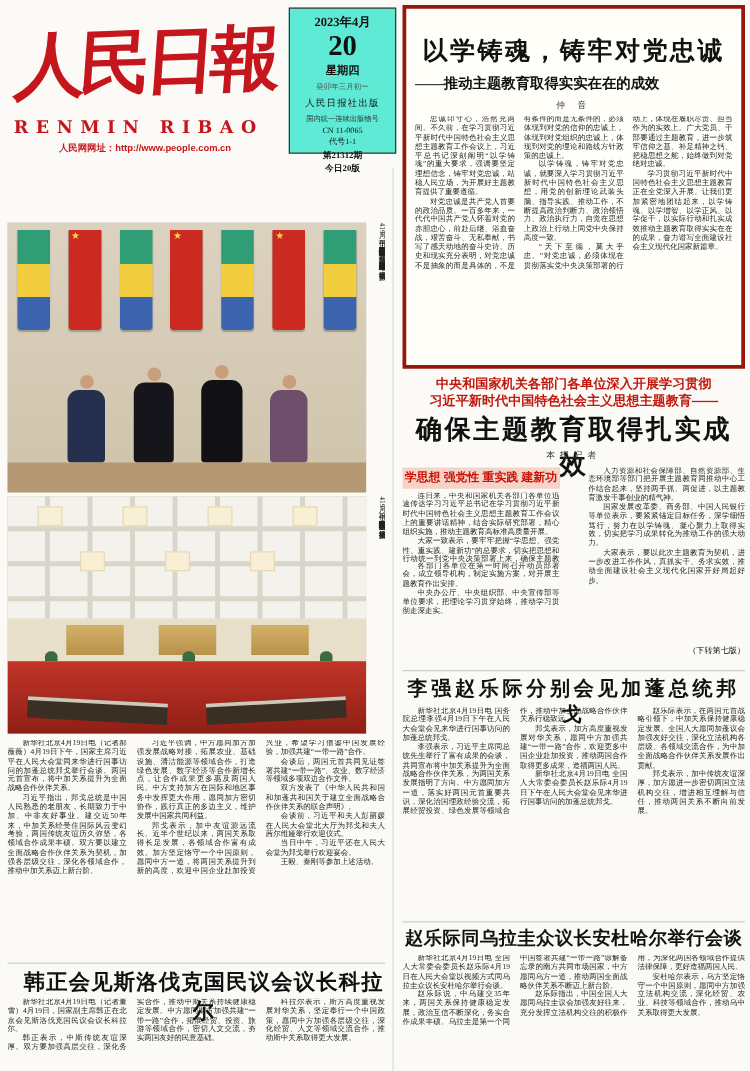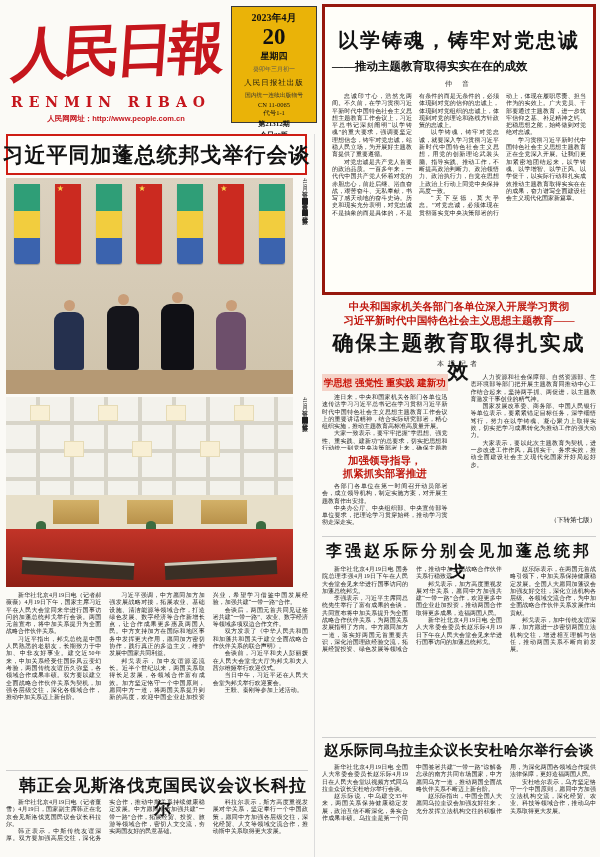--- a/index.html
+++ b/index.html
@@ -7,21 +7,21 @@
         font-family:"Liberation Sans",sans-serif;color:#111;}
   .abs{position:absolute;}
   
   .mast-title{left:8px;top:8px;width:216px;height:86px;font-family:"DejaVu Serif",serif;
     font-weight:bold;font-size:57px;line-height:84px;color:#c5161d;letter-spacing:-5px;
     text-align:center;transform:rotate(-2deg) skewX(-6deg);}
   .mast-latin{left:8px;top:94px;width:206px;text-align:center;font-family:"DejaVu Serif",serif;
     font-weight:bold;font-size:14px;letter-spacing:6px;color:#c5161d;}
   .mast-web{left:8px;top:114px;width:216px;text-align:center;font-size:7.5px;color:#c5161d;font-weight:bold;}
   
-  .datebox{left:231px;top:6px;width:86px;height:117px;border:1.5px solid #3a3a3a;background:#eab308;
+  .datebox{left:231px;top:6px;width:86px;height:117px;border:1.5px solid #3a3a3a;background:#5eead4;
     text-align:center;box-sizing:border-box;padding-top:4px;font-family:"Liberation Serif",serif;}
   .d-ym{font-size:10px;font-weight:bold;}
   .d-day{font-size:23px;font-weight:bold;line-height:24px;}
   .d-week{font-size:9px;font-weight:bold;margin-top:1px;}
   .d-lunar{font-size:6px;color:#555;margin-top:2px;}
   .d-pub{font-size:7.5px;margin-top:4px;letter-spacing:1px;}
   .d-serial{font-size:5.8px;margin-top:3px;color:#333;}
   .d-sm{font-size:6.5px;margin-top:1px;}
   .d-issue{font-size:7px;margin-top:1px;font-weight:bold;}
   
@@ -63,21 +63,21 @@
   .plant{position:absolute;width:10px;height:8px;border-radius:50% 50% 0 0;background:#3c6b40;bottom:58px;}
   .p2-carpet{position:absolute;bottom:0;left:0;right:0;height:58px;background:linear-gradient(#c23428,#8e1f15);}
   .tbl{position:absolute;bottom:10px;width:112px;height:14px;background:#3a2f25;border-top:3px solid #cfc7b7;}
   .cols3{column-count:3;column-gap:8px;overflow:hidden;}
   .rule{border-top:1px solid #cdcdcd;height:0;}
   .vdiv{left:314px;top:134px;height:723px;border-left:1px solid #dcdcdc;width:0;}
   
   .hz-h{left:12px;top:774px;width:302px;text-align:center;font-size:17px;font-weight:900;letter-spacing:1px;}
   
   .kicker{left:322px;width:274px;text-align:center;color:#c01a10;font-weight:bold;font-size:10.5px;
-    font-family:Liberation Serif, serif;}
+    font-family:Liberation Sans, sans-serif;}
   .ens-h{left:322px;top:329px;width:274px;text-align:center;font-size:21px;font-weight:900;letter-spacing:2px;}
   .ens-by{left:322px;top:359px;width:274px;text-align:center;font-size:7px;letter-spacing:4px;color:#333;}
   .ens-wrap{left:322px;top:374px;width:274px;height:158px;display:flex;gap:23px;}
   .ens-col{width:132px;display:flex;flex-direction:column;}
   .banner{height:17px;background:#f5d3c8;color:#ca1207;font-weight:900;font-size:9.5px;line-height:17px;
     text-align:center;margin-bottom:3px;}
   .subhead{color:#c01a10;font-weight:900;font-size:10.5px;line-height:13px;text-align:center;margin:4px 0 3px 0;}
   .jump{text-align:right;font-size:6.5px;margin-top:2px;font-family:"Liberation Serif",serif;}
   .lq-h{left:322px;top:541px;width:274px;text-align:center;font-size:16px;font-weight:900;letter-spacing:3px;}
   .zl-h{left:322px;top:741px;width:274px;text-align:center;font-size:14.5px;font-weight:900;letter-spacing:0.5px;}
@@ -111,23 +111,20 @@
     <div class="ed-byline">仲 音</div>
     <div class="ed-cols tiny">
         <p class="para">忠诚印寸心，浩然充两间。不久前，在学习贯彻习近平新时代中国特色社会主义思想主题教育工作会议上，习近平总书记深刻阐明“以学铸魂”的重大要求，强调要坚定理想信念，铸牢对党忠诚，站稳人民立场，为开展好主题教育提供了重要遵循。</p>
         <p class="para">对党忠诚是共产党人首要的政治品质。一百多年来，一代代中国共产党人怀着对党的赤胆忠心，前赴后继、浴血奋战，艰苦奋斗、无私奉献，书写了感天动地的奋斗史诗。历史和现实充分表明，对党忠诚不是抽象的而是具体的，不是有条件的而是无条件的，必须体现到对党的信仰的忠诚上，体现到对党组织的忠诚上，体现到对党的理论和路线方针政策的忠诚上。</p>
         <p class="para">以学铸魂，铸牢对党忠诚，就要深入学习贯彻习近平新时代中国特色社会主义思想，用党的创新理论武装头脑、指导实践、推动工作，不断提高政治判断力、政治领悟力、政治执行力，自觉在思想上政治上行动上同党中央保持高度一致。</p>
         <p class="para">“天下至德，莫大乎忠。”对党忠诚，必须体现在贯彻落实党中央决策部署的行动上，体现在履职尽责、担当作为的实效上。广大党员、干部要通过主题教育，进一步筑牢信仰之基、补足精神之钙、把稳思想之舵，始终做到对党绝对忠诚。</p>
         <p class="para">学习贯彻习近平新时代中国特色社会主义思想主题教育正在全党深入开展。让我们更加紧密地团结起来，以学铸魂、以学增智、以学正风、以学促干，以实际行动和扎实成效推动主题教育取得实实在在的成果，奋力谱写全面建设社会主义现代化国家新篇章。</p>
       </div>
   </div>
 
-  <div class="abs leadbox">
-    <div class="lead-h">习近平同加蓬总统邦戈举行会谈</div>
-  </div>
 
   <div class="abs photo" style="top:178px;height:216px;">
     <div class="p1-wall"></div>
     <div class="flagrow">
       <div class="flag f-gabon"></div>
       <div class="flag f-china">
           <span>★</span>
         </div>
       <div class="flag f-gabon"></div>
       <div class="flag f-china">
@@ -210,24 +207,20 @@
   <div class="abs ens-h">确保主题教育取得扎实成效</div>
   <div class="abs ens-by">本报记者</div>
 
   <div class="abs ens-wrap">
     <div class="ens-col">
       <div class="banner">学思想 强党性 重实践 建新功</div>
       <div class="tiny clip" style="height:56px;">
           <p class="para">连日来，中央和国家机关各部门各单位迅速传达学习习近平总书记在学习贯彻习近平新时代中国特色社会主义思想主题教育工作会议上的重要讲话精神，结合实际研究部署，精心组织实施，推动主题教育高标准高质量开展。</p>
           <p class="para">大家一致表示，要牢牢把握“学思想、强党性、重实践、建新功”的总要求，切实把思想和行动统一到党中央决策部署上来，确保主题教育取得扎实成效。</p>
         </div>
-      <div class="subhead">
-        <div>加强领导指导，</div>
-        <div>抓紧抓实部署推进</div>
-      </div>
       <div class="tiny clip" style="flex:1;">
           <p class="para">各部门各单位在第一时间召开动员部署会，成立领导机构，制定实施方案，对开展主题教育作出安排。</p>
           <p class="para">中央办公厅、中央组织部、中央宣传部等单位要求，把理论学习贯穿始终，推动学习贯彻走深走实。</p>
         </div>
     </div>
     <div class="ens-col">
       <div class="tiny clip" style="height:140px;">
           <p class="para">人力资源和社会保障部、自然资源部、生态环境部等部门把开展主题教育同推动中心工作结合起来，坚持两手抓、两促进，以主题教育激发干事创业的精气神。</p>
           <p class="para">国家发展改革委、商务部、中国人民银行等单位表示，要紧紧锚定目标任务，深学细悟笃行，努力在以学铸魂、凝心聚力上取得实效，切实把学习成果转化为推动工作的强大动力。</p>
           <p class="para">大家表示，要以此次主题教育为契机，进一步改进工作作风，真抓实干、务求实效，推动全面建设社会主义现代化国家开好局起好步。</p>

